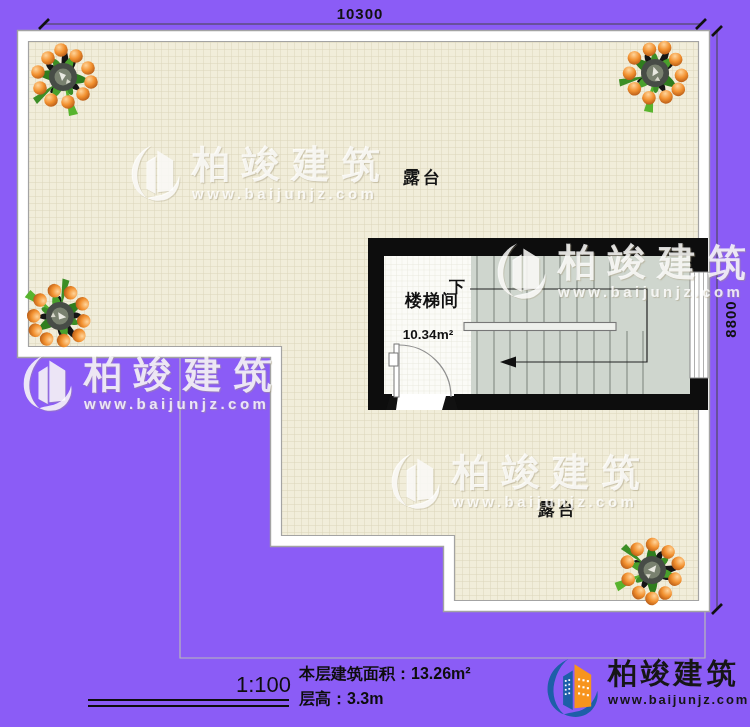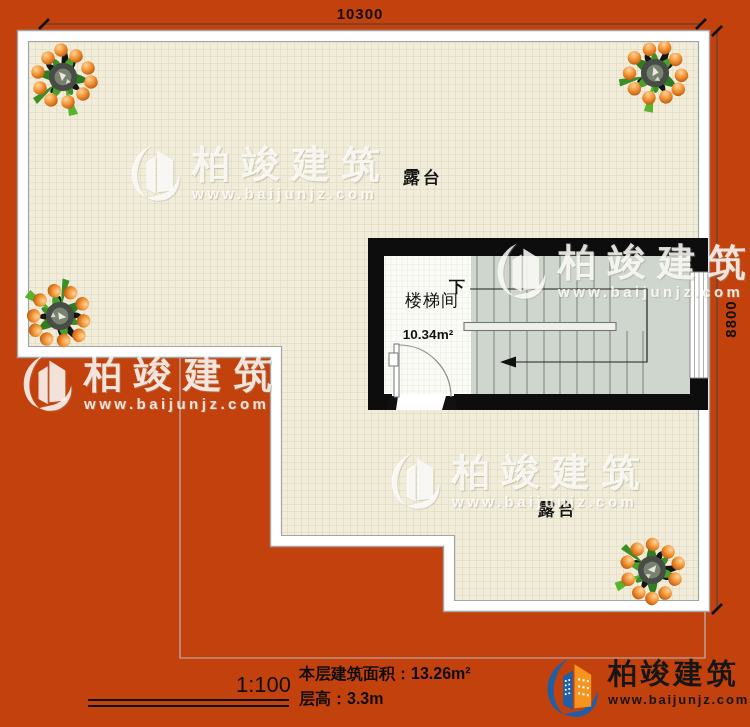--- a/index.html
+++ b/index.html
@@ -1,31 +1,31 @@
 <!DOCTYPE html>
 <html><head>
 <meta charset="utf-8">
 <style>
   html,body{margin:0;padding:0;background:#fff;}
-  .stage{position:relative;width:750px;height:727px;background:#c2410c;overflow:hidden;
+  .stage{position:relative;width:750px;height:727px;background:#8b5cf6;overflow:hidden;
          font-family:"Liberation Sans","DejaVu Sans",sans-serif;color:#111;}
   .abs{position:absolute;}
 
   
   .dim{font-size:15px;font-weight:700;color:#111;letter-spacing:1px;}
   .dim-top{left:310px;top:5px;width:100px;text-align:center;}
   .dim-right{left:700px;top:311px;width:60px;height:16px;text-align:center;
              transform:rotate(-90deg);transform-origin:center;}
 
   
   .room-label{font-size:17px;font-weight:700;color:#151515;letter-spacing:3px;white-space:nowrap;}
   .terrace-top{left:403px;top:166px;}
   .terrace-bottom{left:538px;top:498px;}
   .stairwell-text{left:384px;top:289px;width:88px;text-align:center;}
-  .stairwell-name{font-size:17px;font-weight:400;letter-spacing:1px;margin-left:8px;}
+  .stairwell-name{font-size:17px;font-weight:700;letter-spacing:1px;margin-left:8px;}
   .stairwell-area{font-size:13.5px;font-weight:700;margin-top:15px;}
   .down-label{left:449px;top:277px;font-size:16px;font-weight:700;}
 
   
   .watermark{position:absolute;display:flex;align-items:center;gap:10px;pointer-events:none;
              color:rgba(255,255,255,0.82);
              text-shadow:1px 1px 1px rgba(168,158,128,0.5);}
   .wm-icon{width:56px;height:62px;flex:0 0 auto;
            filter:drop-shadow(1px 1px 0 rgba(168,158,128,0.4));}
   .wm-brand{font-size:38px;font-weight:700;letter-spacing:12px;line-height:40px;white-space:nowrap;}

